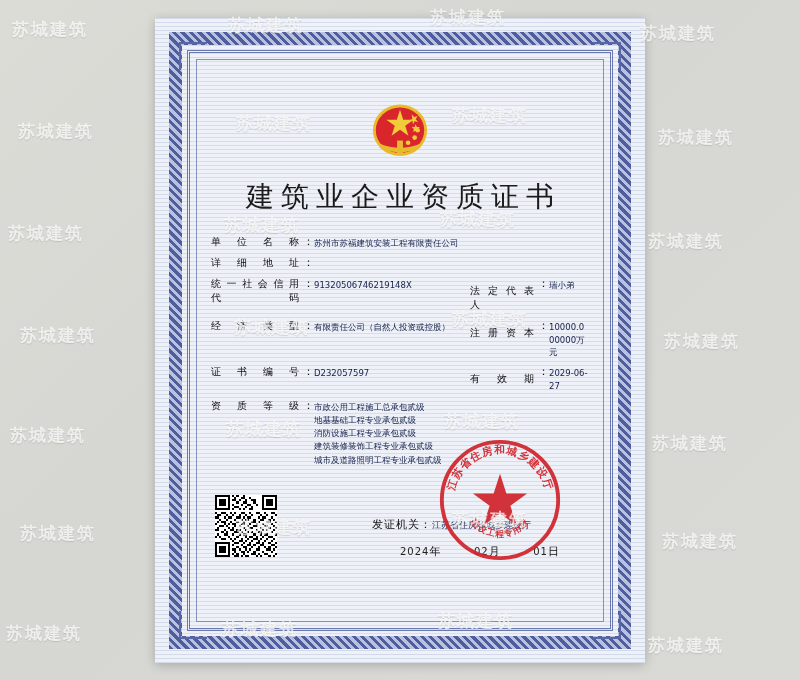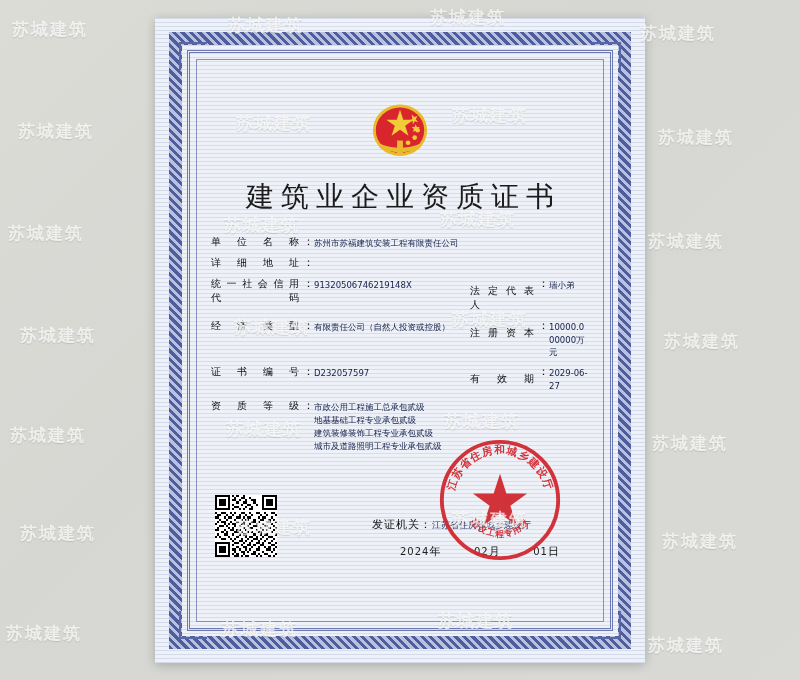--- a/index.html
+++ b/index.html
@@ -333,20 +333,21 @@
           <span class="colon">：</span>
           <span class="val">2029-06-27</span>
         </div>
 
         <div class="row">
           <span class="lbl">资质等级</span>
           <span class="colon">：</span>
           <span class="val quals">
             <span class="q">市政公用工程施工总承包贰级</span>
             <span class="q">地基基础工程专业承包贰级</span>
+            <span class="q">消防设施工程专业承包贰级</span>
             <span class="q">建筑装修装饰工程专业承包贰级</span>
             <span class="q">城市及道路照明工程专业承包贰级</span>
           </span>
         </div>
 
       </div>
 
       <svg class="qr" viewBox="0 0 29 29" shape-rendering="crispEdges">
         <rect width="29" height="29" fill="#ffffff"></rect>
         <g fill="#000000">

